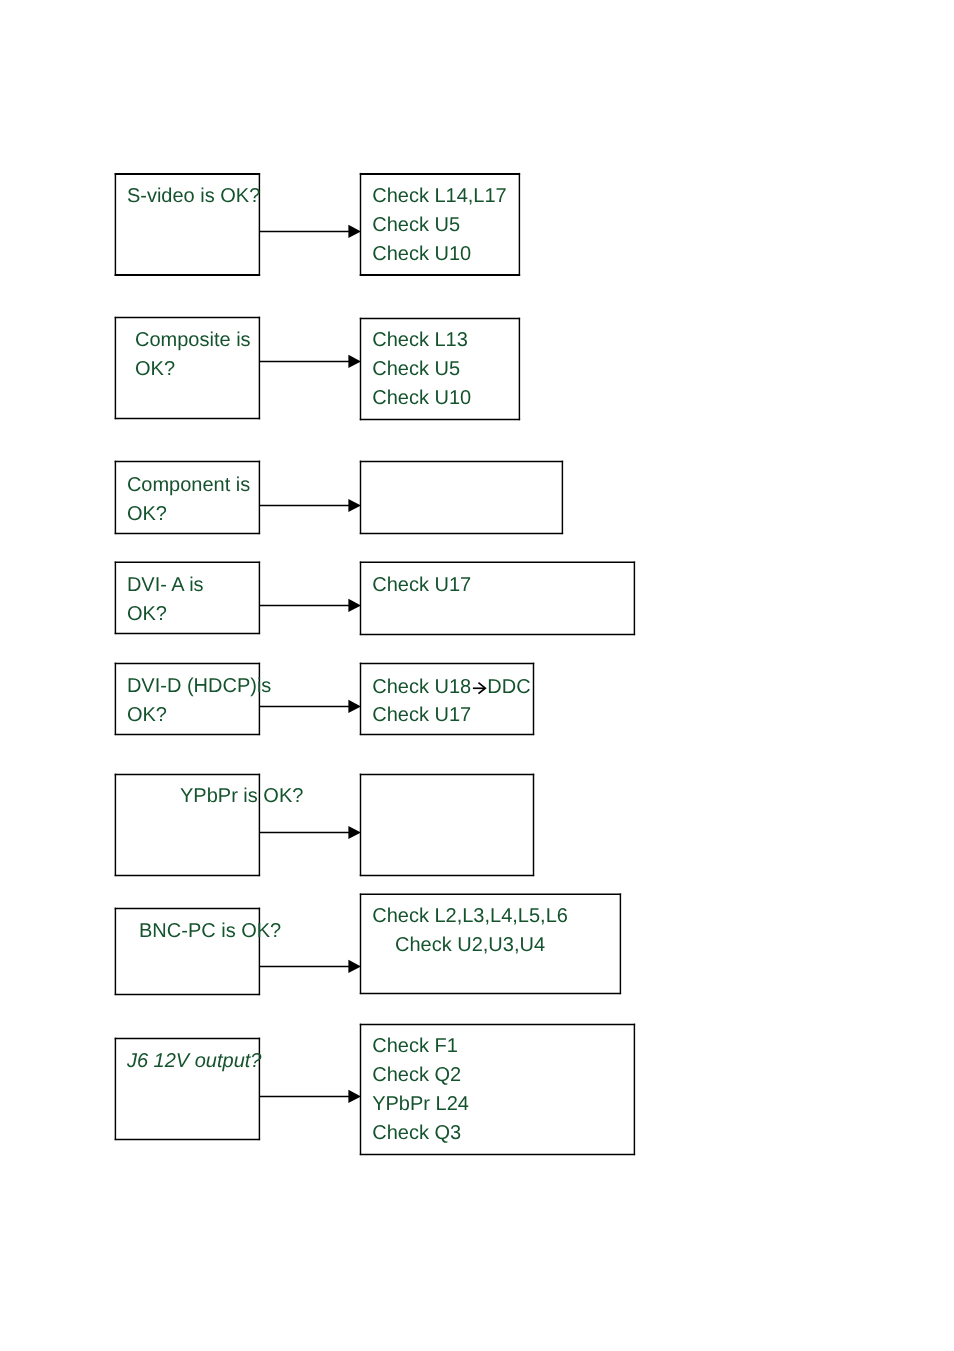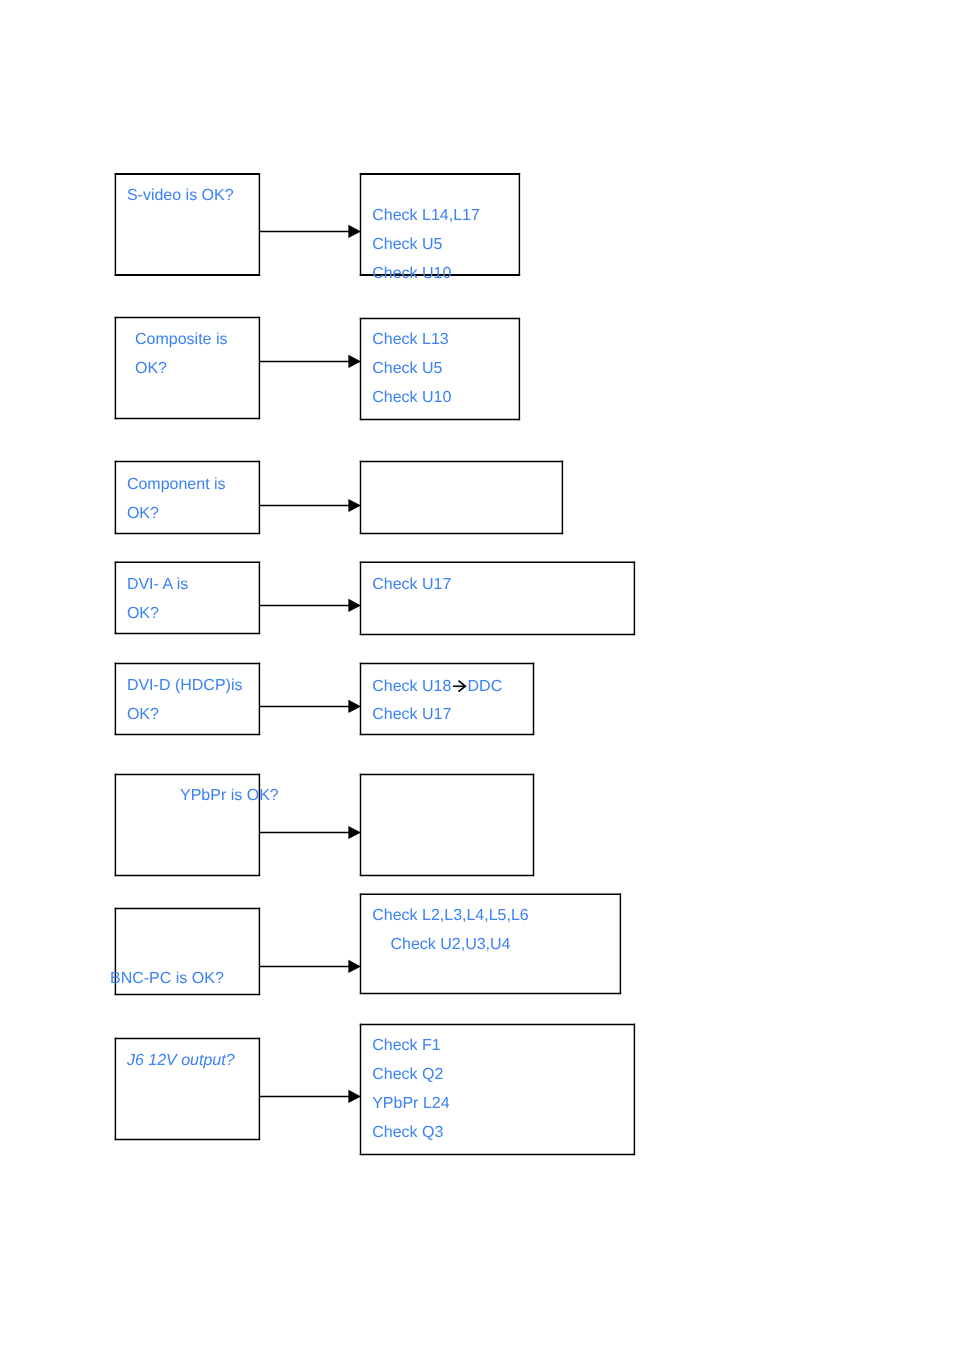--- a/index.html
+++ b/index.html
@@ -29,24 +29,24 @@
   }
   #shapes {
     position: absolute;
     left: 0; top: 0;
     width: 954px;
     height: 1351px;
     overflow: visible;
   }
   .txt {
     position: absolute;
-    font-size: 16px;
+    font-size: 20px;
     line-height: 28.95px;
     white-space: nowrap;
-    color: #3b82f6;
+    color: #14532d;
   }
   .txt .line { display: block; height: 28.95px; }
   .gl-arrow { display: inline-block; width: 16.2px; height: 12.3px;
               position: relative; top: 1.6px; }
   .gl-arrow svg { display: block; overflow: visible; }
 </style>
 </head>
 <body>
 
 <div id="page">
@@ -176,21 +176,21 @@
         <line x1="634.4" y1="1023.6750000000001" x2="634.4" y2="1155.125" stroke="#000000" stroke-width="1.45"></line>
       </g>
       <g>
         <line x1="259.4" y1="1096.4" x2="348.9" y2="1096.4" stroke="#000000" stroke-width="1.45"></line>
         <path d="M 348.4 1089.8000000000002 L 361 1096.4 L 348.4 1103 Z" fill="#000000"></path>
       </g>
     </svg>
 <div class="txt" style="left: 126.9px; top: 182.25px;">
       <div class="line">S-video is OK?</div>
     </div>
-    <div class="txt" style="left: 372.2px; top: 182.25px; margin-top: 20px;">
+    <div class="txt" style="left: 372.2px; top: 182.25px;">
       <div class="line">Check L14,L17</div>
       <div class="line">Check U5</div>
       <div class="line">Check U10</div>
     </div>
     <div class="txt" style="left: 135px; top: 325.85px;">
       <div class="line">Composite is</div>
       <div class="line">OK?</div>
     </div>
     <div class="txt" style="left: 372.2px; top: 325.85px;">
       <div class="line">Check L13</div>
@@ -216,21 +216,21 @@
     <div class="txt" style="left: 372.2px; top: 672.55px;">
       <div class="line">Check U18<span class="gl-arrow"><svg viewBox="0 0 16.2 12.3" width="16.2" height="12.3" xmlns="http://www.w3.org/2000/svg">
             <path d="M1.9 5.45 L14.0 5.45 L14.0 7.1 L1.9 7.1 Z" fill="#000000"></path>
             <path d="M7.45 0.7 L14.3 6.15 L7.45 11.6" fill="none" stroke="#000000" stroke-width="1.7" stroke-linecap="butt" stroke-linejoin="miter" stroke-miterlimit="8"></path>
           </svg></span>DDC</div>
       <div class="line">Check U17</div>
     </div>
     <div class="txt" style="left: 132px; top: 782.35px; margin-left: 48px;">
       <div class="line">YPbPr is OK?</div>
     </div>
-    <div class="txt" style="left: 110px; top: 917.15px; margin-top: 48px;">
+    <div class="txt" style="left: 139px; top: 917.15px;">
       <div class="line">BNC-PC is OK?</div>
     </div>
     <div class="txt" style="left: 372.2px; top: 902.35px; text-align: center;">
       <div class="line">Check L2,L3,L4,L5,L6</div>
       <div class="line">Check U2,U3,U4</div>
     </div>
     <div class="txt" style="left: 126.9px; top: 1047.35px; font-style: italic;">
       <div class="line">J6 12V output?</div>
     </div>
     <div class="txt" style="left: 372.2px; top: 1031.85px;">

